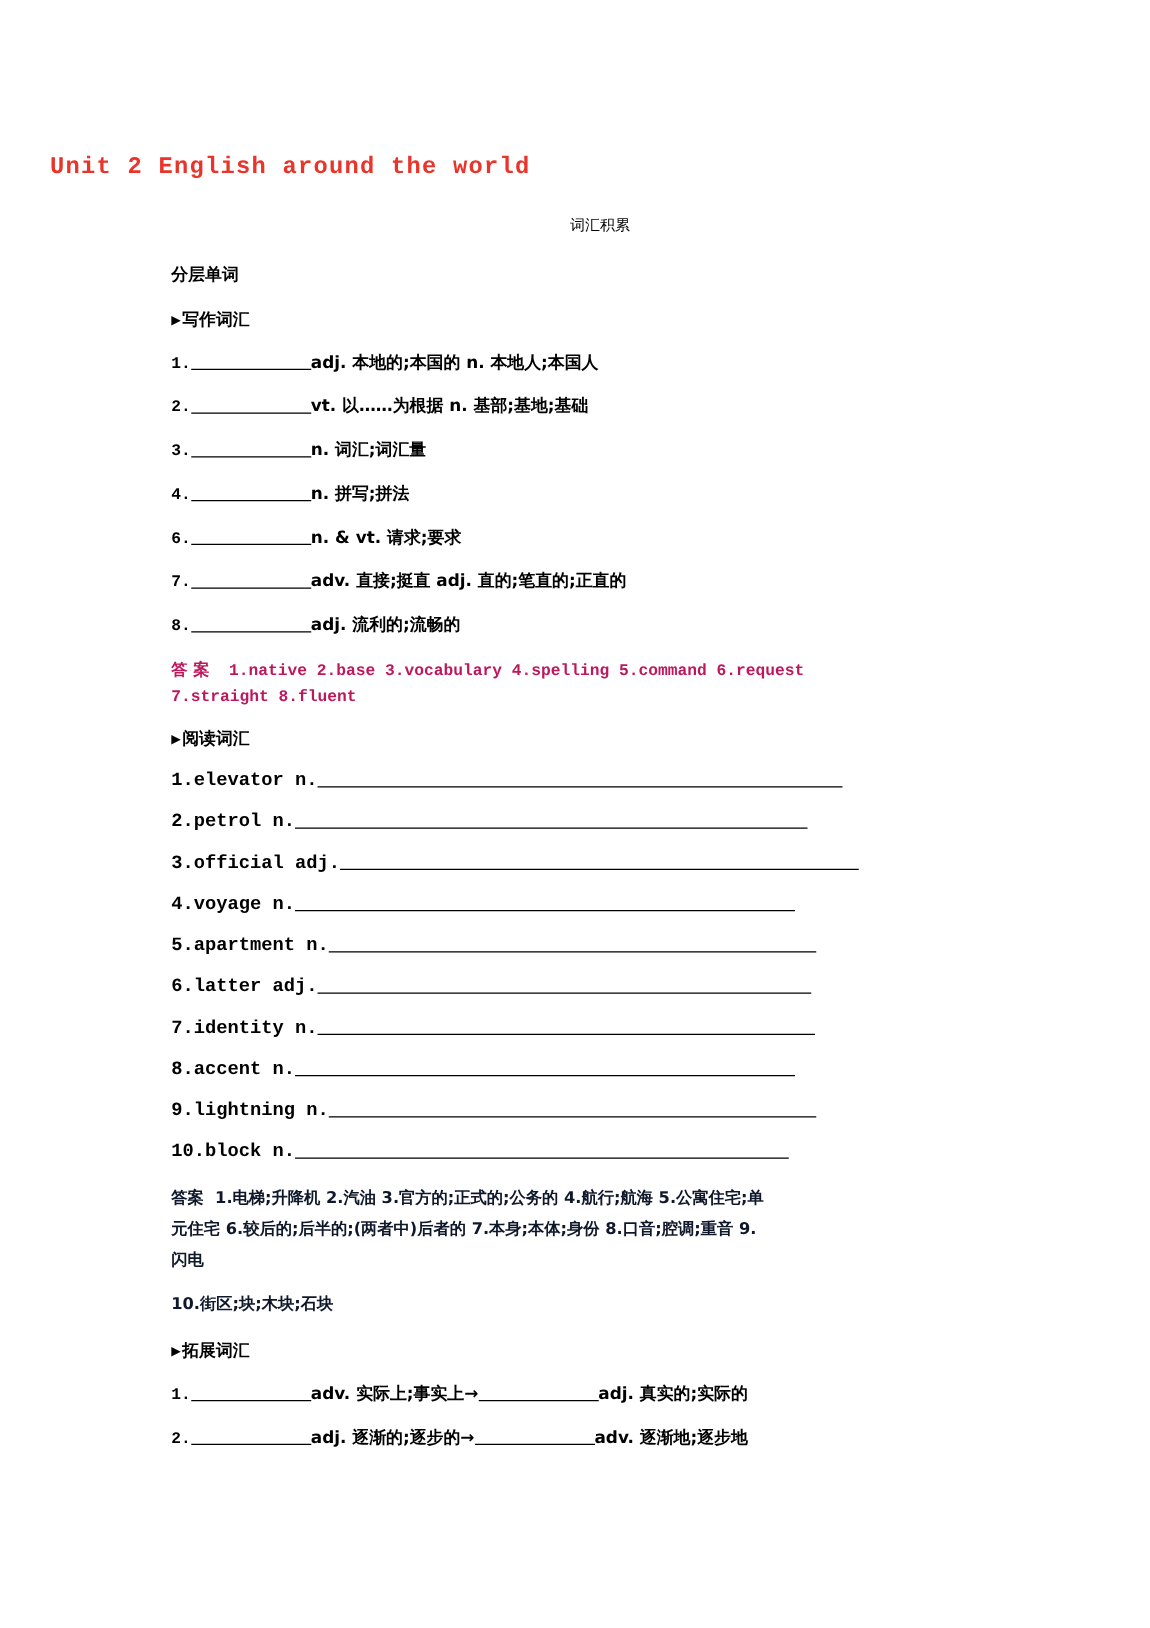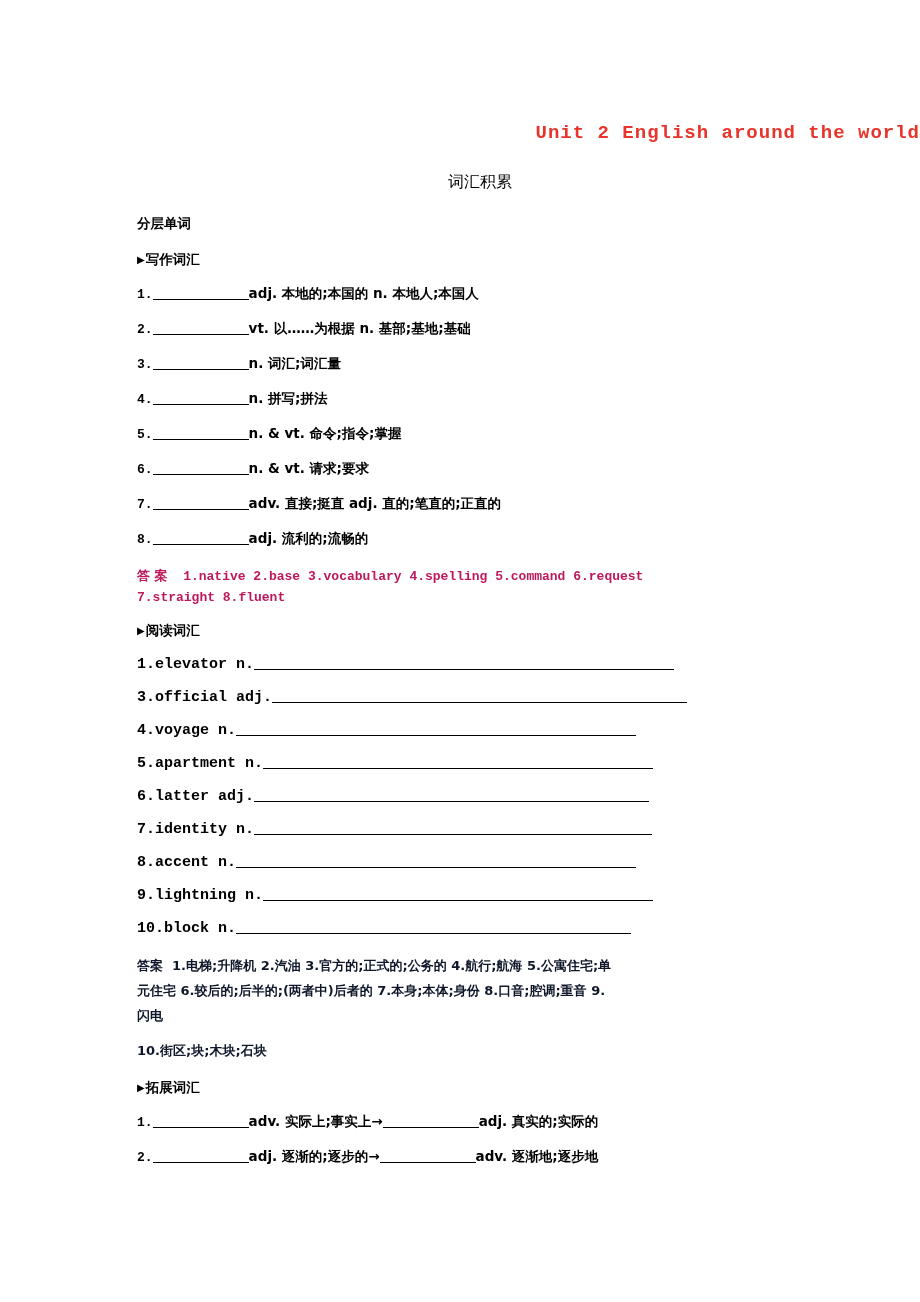--- a/index.html
+++ b/index.html
@@ -21,28 +21,28 @@
     height: 1302px;
     padding: 0;
     box-sizing: border-box;
   }
   .title {
     color: #e8342a;
     font-family: "Liberation Mono", monospace;
     font-size: 19px;
     font-weight: bold;
     letter-spacing: 1px;
-    text-align: right;
+    text-align: left;
     margin: 0;
     padding-top: 122px;
     padding-left: 40px;
   }
   .subtitle {
     text-align: center;
-    font-size: 16px;
+    font-size: 12px;
     margin-top: 28px;
     padding-left: 40px;
     font-family: "DejaVu Sans", sans-serif;
   }
   .content {
     padding-left: 137px;
     padding-right: 130px;
     margin-top: 22px;
     font-weight: bold;
   }
@@ -130,43 +130,43 @@
     <div class="line">
       <span class="mono">2.</span><span class="blank-lead" style="width:96px"></span><span>vt. 以……为根据  n. 基部;基地;基础</span>
     </div>
     <div class="line">
       <span class="mono">3.</span><span class="blank-lead" style="width:96px"></span><span>n. 词汇;词汇量</span>
     </div>
     <div class="line">
       <span class="mono">4.</span><span class="blank-lead" style="width:96px"></span><span>n. 拼写;拼法</span>
     </div>
     <div class="line">
-      <span class="mono">5.</span><span class="blank-lead" style="width:96px"></span><span>n. &amp; vt. 命令;指令;掌握</span>
-    </div>
-    <div class="line">
       <span class="mono">6.</span><span class="blank-lead" style="width:96px"></span><span>n. &amp; vt. 请求;要求</span>
     </div>
     <div class="line">
       <span class="mono">7.</span><span class="blank-lead" style="width:96px"></span><span>adv. 直接;挺直  adj. 直的;笔直的;正直的</span>
     </div>
     <div class="line">
       <span class="mono">8.</span><span class="blank-lead" style="width:96px"></span><span>adj. 流利的;流畅的</span>
     </div>
 
     <div class="answer">
       <span style="font-family:'DejaVu Sans',sans-serif">答 案</span>&nbsp;&nbsp;<span>1.native   2.base   3.vocabulary   4.spelling   5.command   6.request</span><br>
       <span>7.straight  8.fluent</span>
     </div>
 
     <div class="sub-head">
       <span class="tri">▶</span><span>阅读词汇</span>
     </div>
 
     <div class="reading-line">
       <span>1.</span><span>elevator n.</span><span class="ul" style="width:420px"></span>
+    </div>
+    <div class="reading-line">
+      <span>2.</span><span>petrol n.</span><span class="ul" style="width:410px"></span>
     </div>
     <div class="reading-line">
       <span>3.</span><span>official adj.</span><span class="ul" style="width:415px"></span>
     </div>
     <div class="reading-line">
       <span>4.</span><span>voyage n.</span><span class="ul" style="width:400px"></span>
     </div>
     <div class="reading-line">
       <span>5.</span><span>apartment n.</span><span class="ul" style="width:390px"></span>
     </div>

